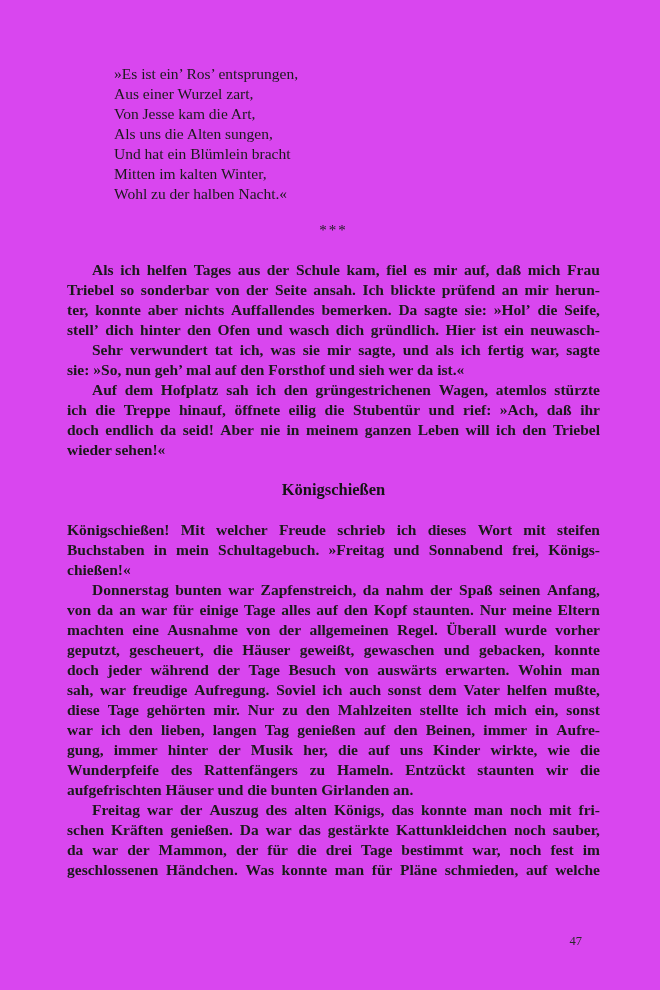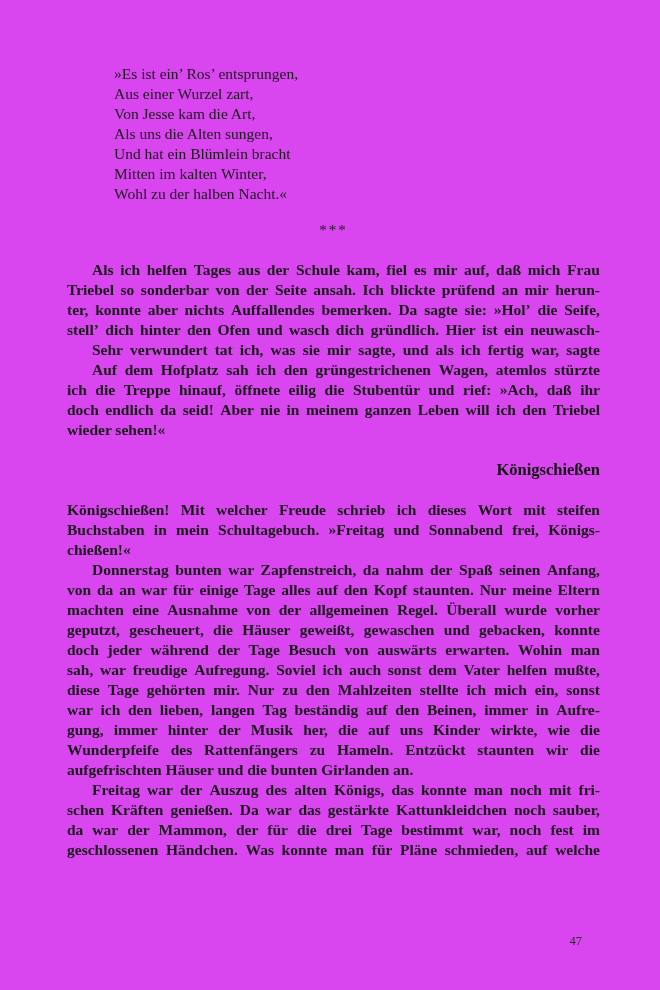--- a/index.html
+++ b/index.html
@@ -51,21 +51,21 @@
     letter-spacing: 2px;
   }
   .section {
     margin-top: 20px;
     font-weight: bold;
   }
   .chapter-heading {
     margin-top: 20px;
     height: 20px;
     line-height: 20px;
-    text-align: right;
+    text-align: center;
     font-weight: bold;
     font-size: 16.5px;
     color: #141414;
   }
   .folio {
     position: absolute;
     left: 54px;
     top: 931px;
     width: 528px;
     height: 20px;
@@ -167,20 +167,21 @@
             <span>sie</span>
             <span>mir</span>
             <span>sagte,</span>
             <span>und</span>
             <span>als</span>
             <span>ich</span>
             <span>fertig</span>
             <span>war,</span>
             <span>sagte</span>
           </div>
+          <div class="line">sie: »So, nun geh’ mal auf den Forsthof und sieh wer da ist.«</div>
         </div>
         <div>
           <div class="line just ind">
             <span>Auf</span>
             <span>dem</span>
             <span>Hofplatz</span>
             <span>sah</span>
             <span>ich</span>
             <span>den</span>
             <span>grüngestrichenen</span>
@@ -347,21 +348,21 @@
             <span>ein,</span>
             <span>sonst</span>
           </div>
           <div class="line just">
             <span>war</span>
             <span>ich</span>
             <span>den</span>
             <span>lieben,</span>
             <span>langen</span>
             <span>Tag</span>
-            <span>beständig</span>
+            <span>genießen</span>
             <span>auf</span>
             <span>den</span>
             <span>Beinen,</span>
             <span>immer</span>
             <span>in</span>
             <span>Aufre-</span>
           </div>
           <div class="line just">
             <span>gung,</span>
             <span>immer</span>

